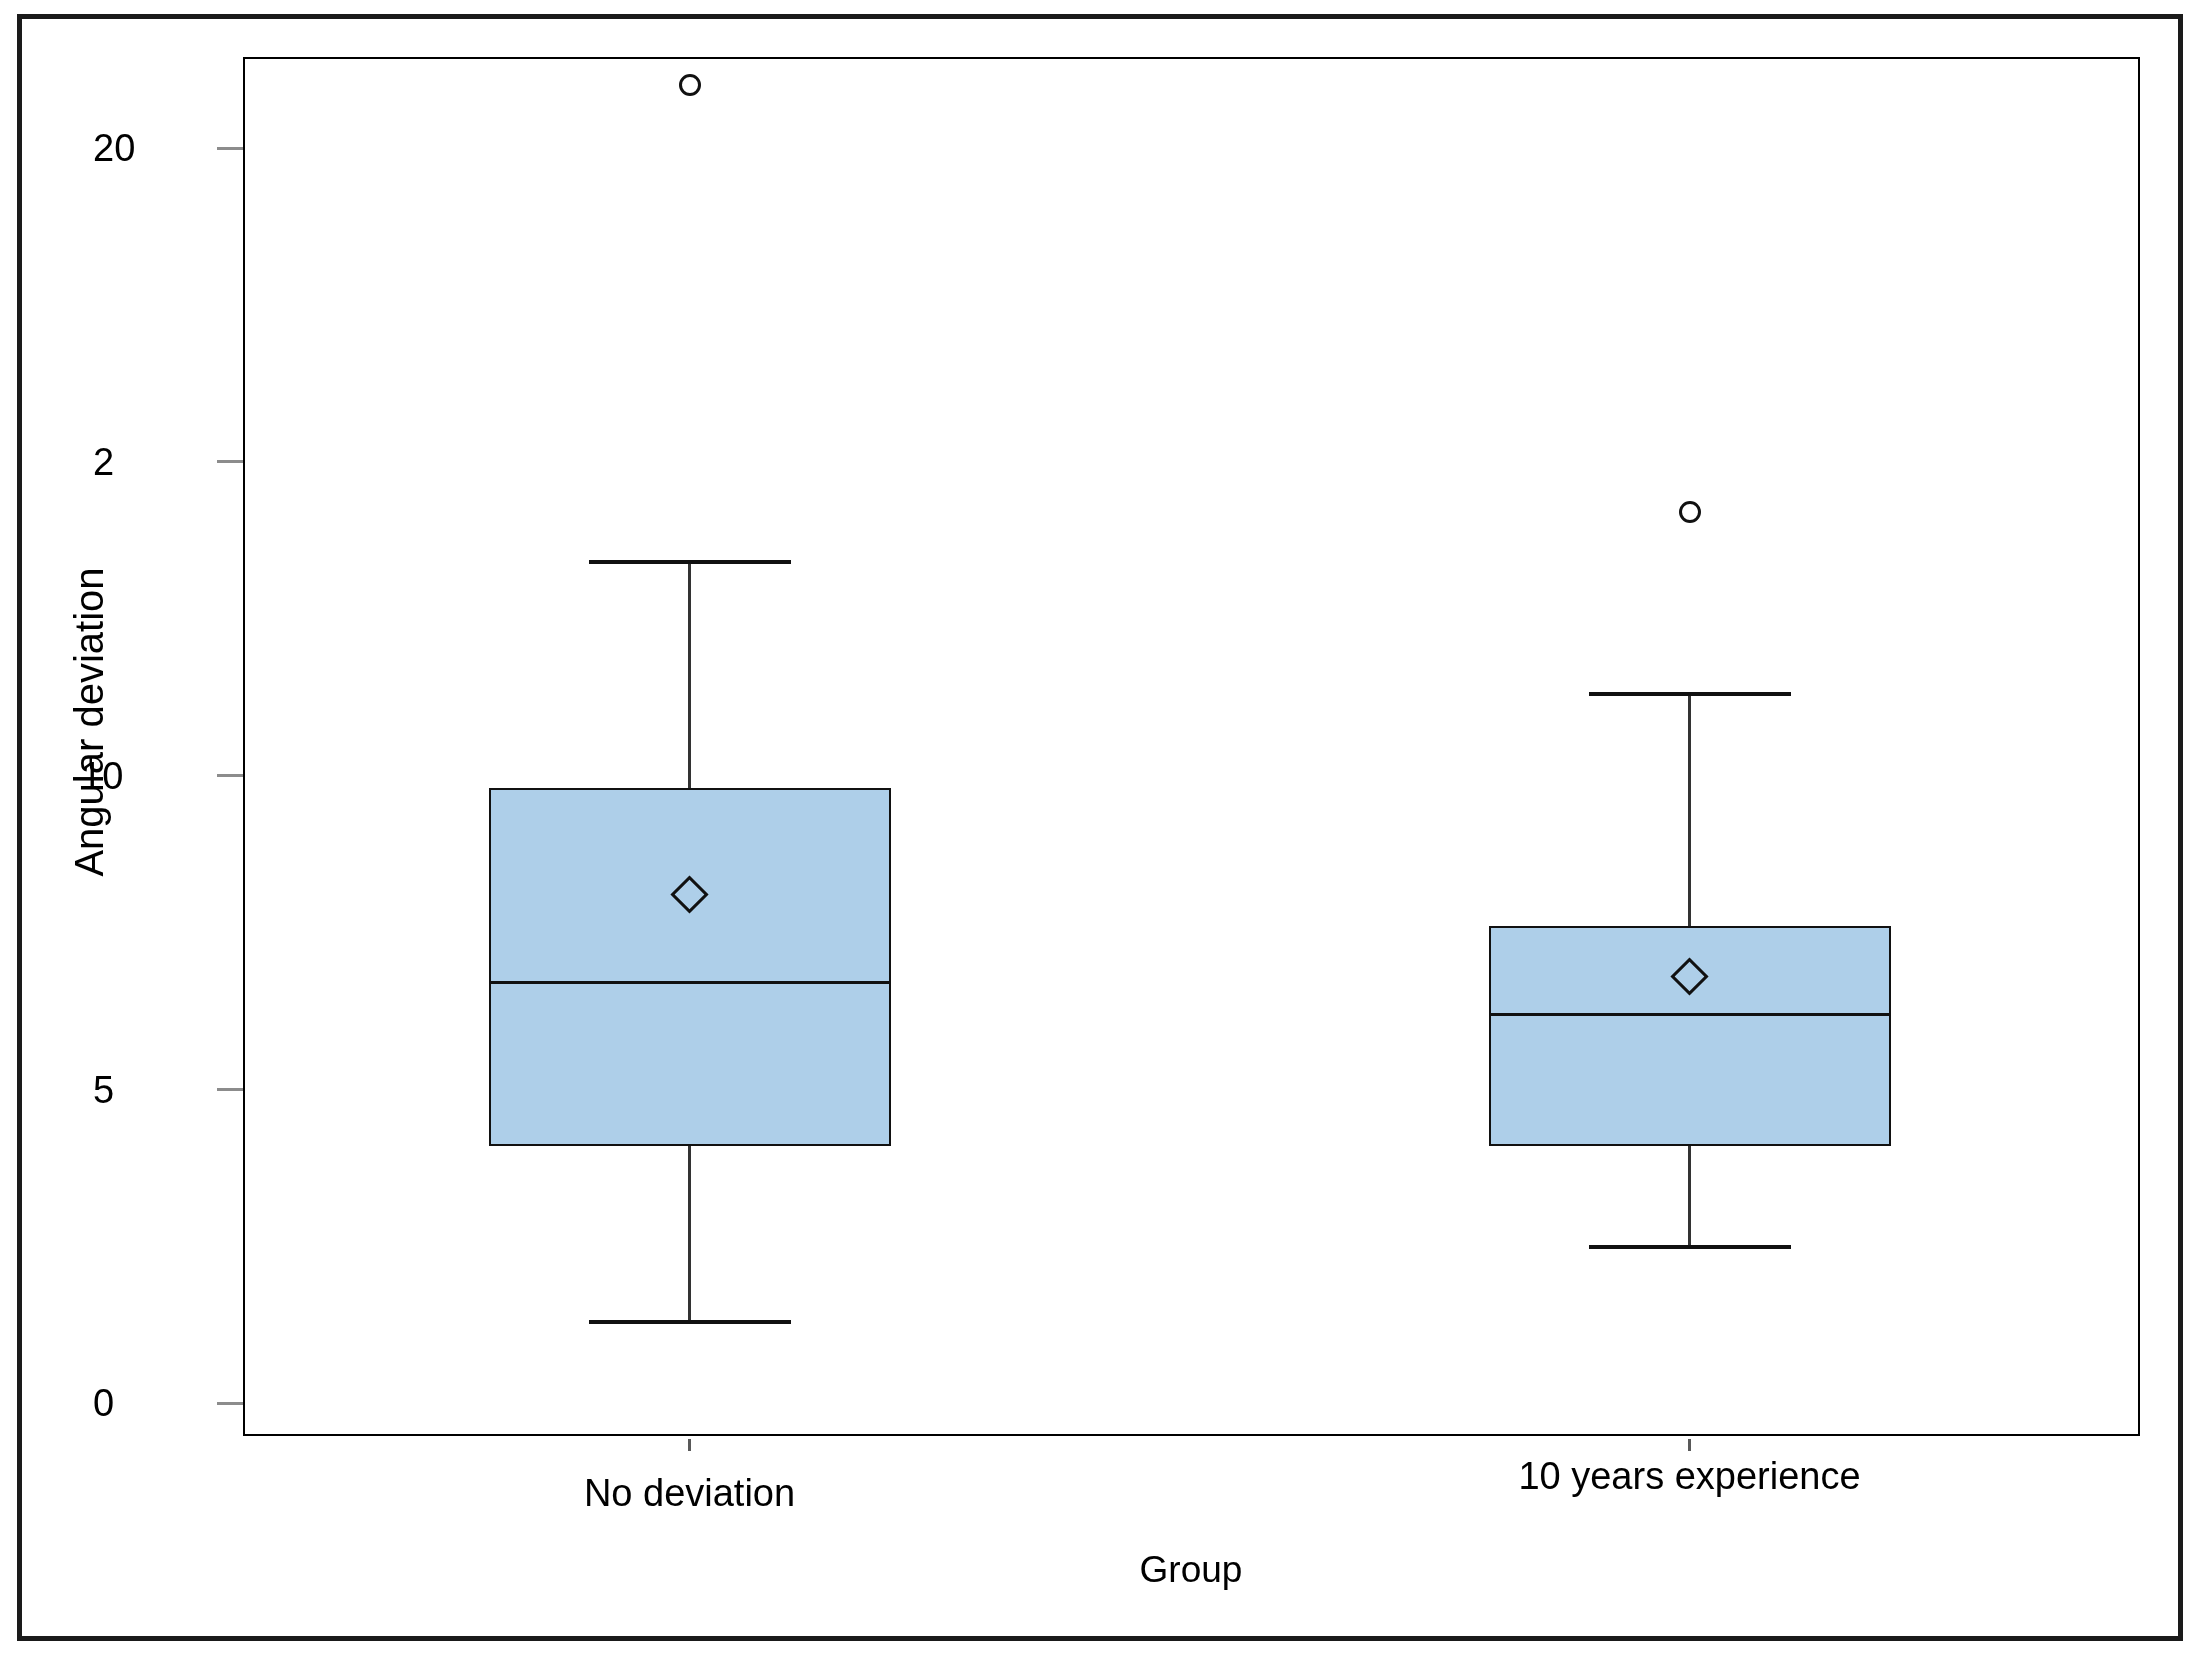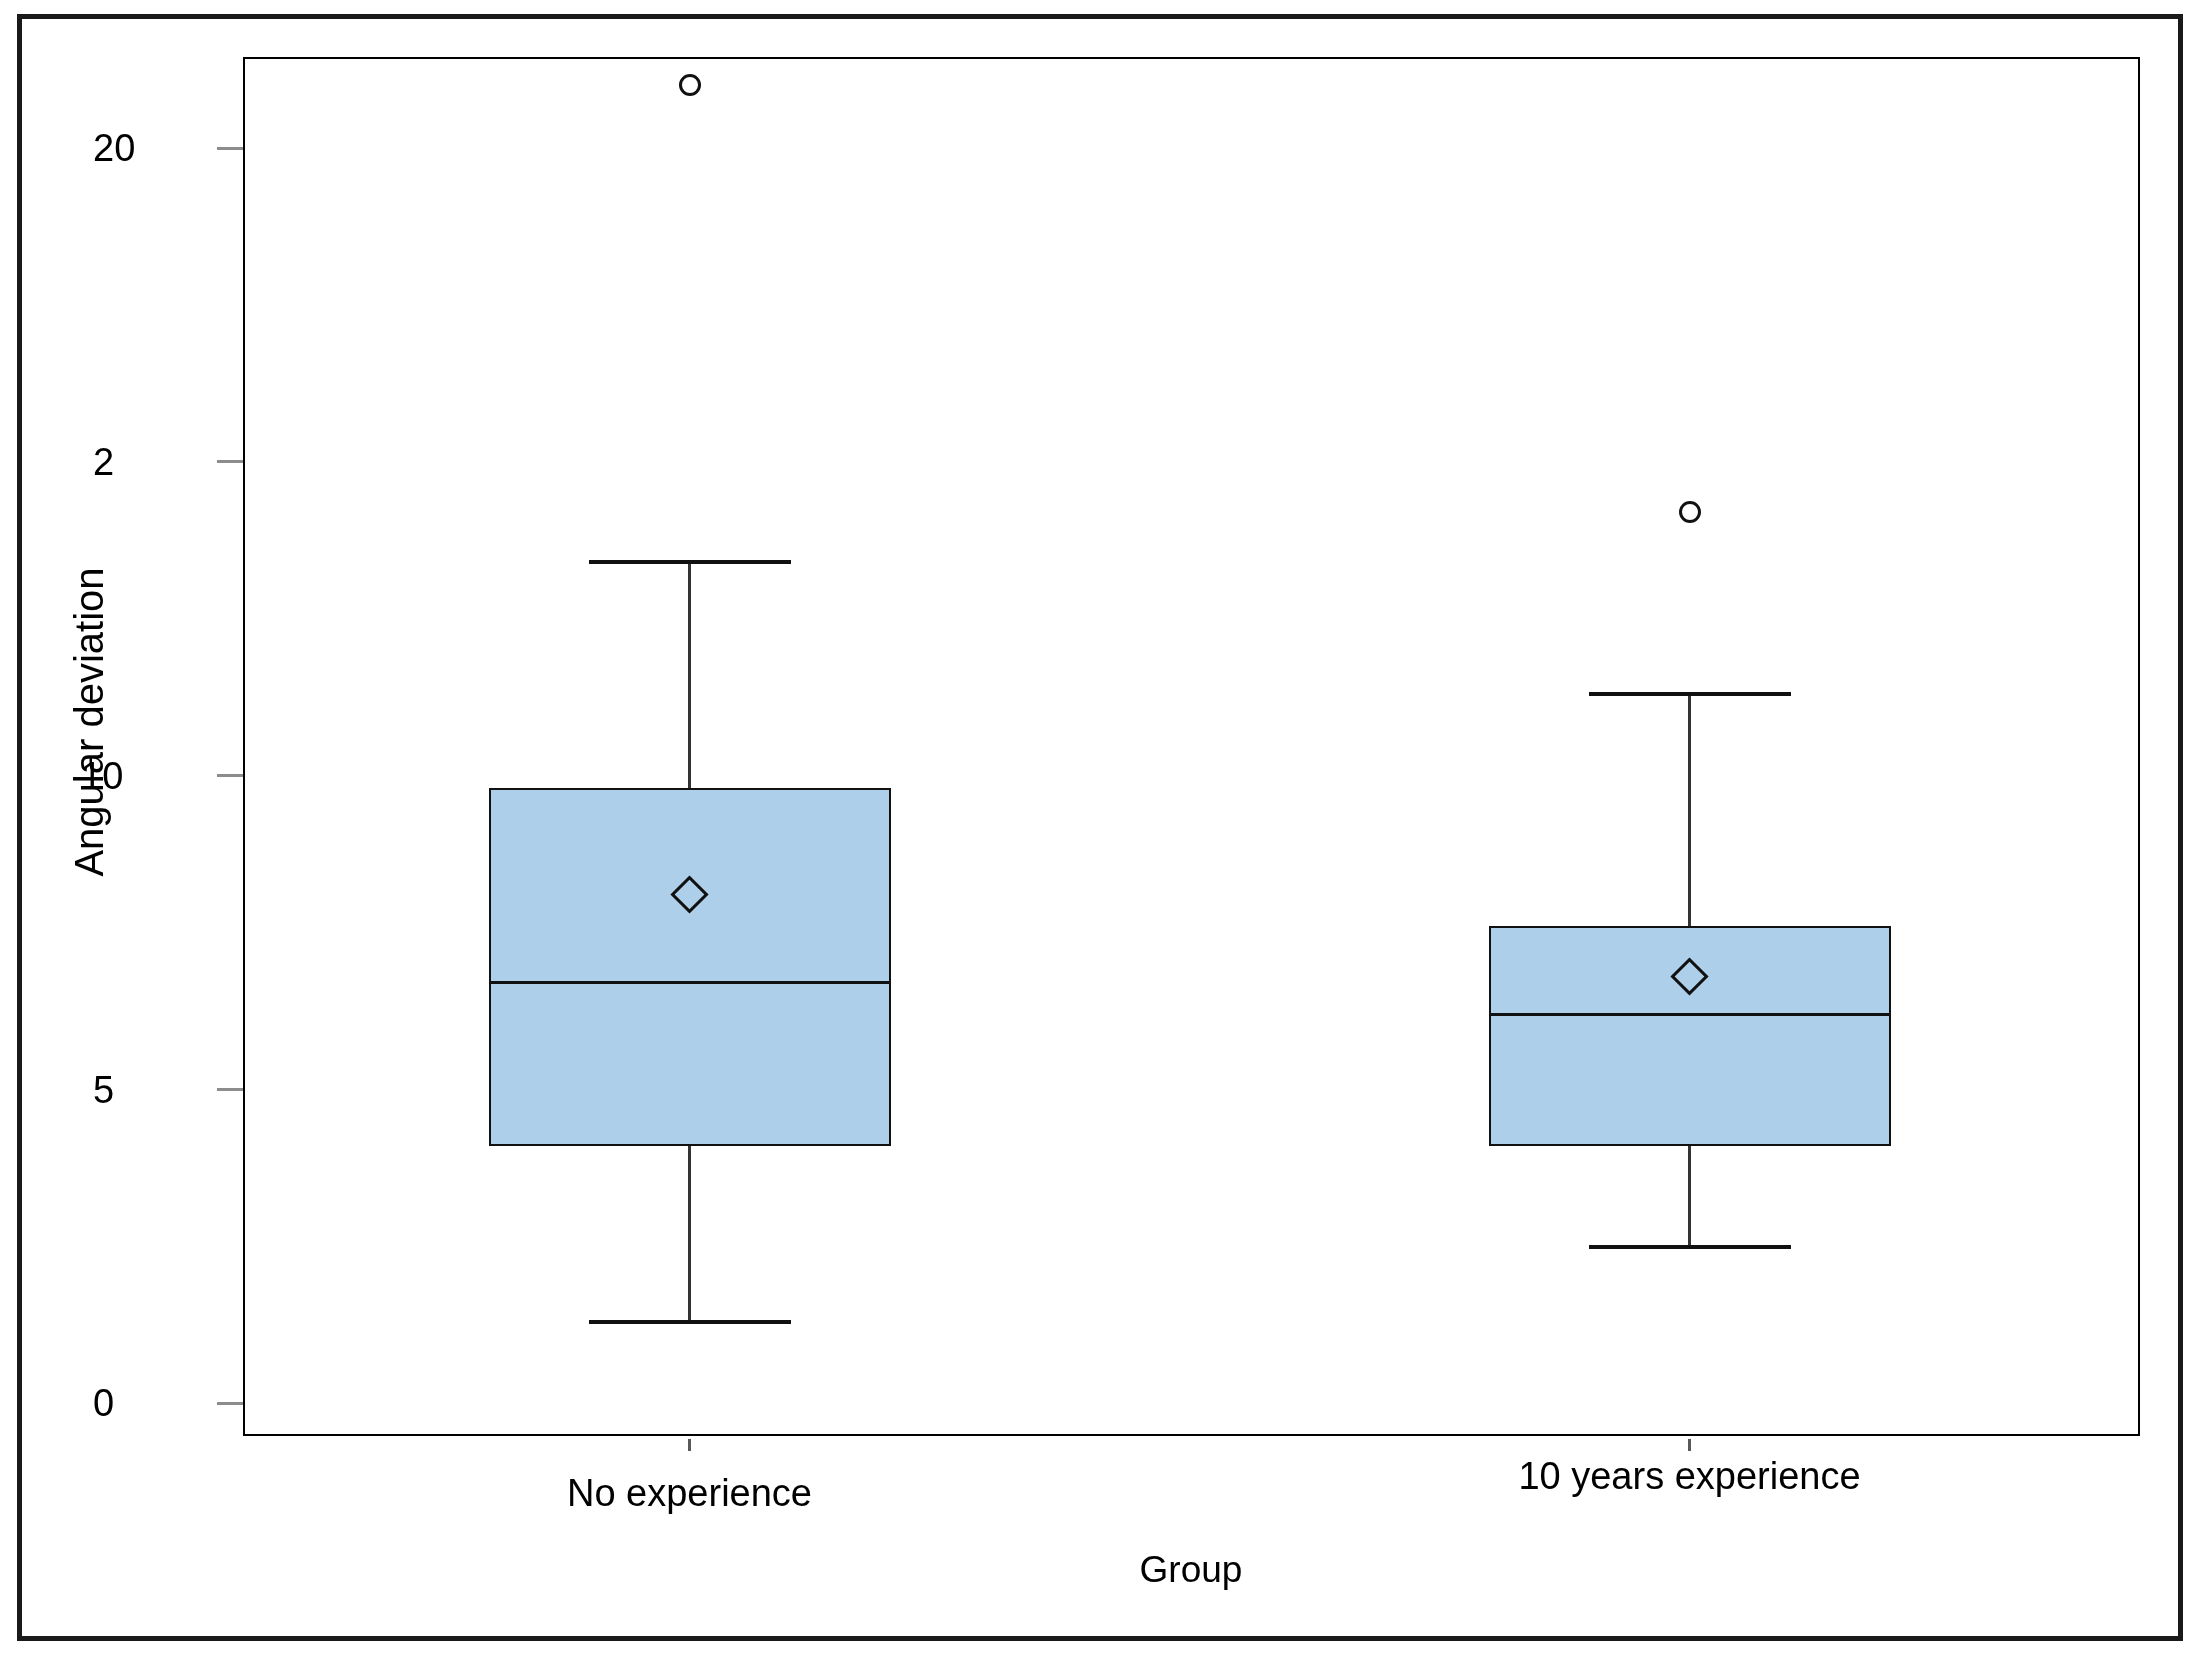--- a/index.html
+++ b/index.html
@@ -106,17 +106,17 @@
     <div class="y-tick-label axis-el" style="left: 93px; top: 1381px;">0</div>
     <div class="y-tick-mark axis-el" style="left: 217px; top: 1088px;"></div>
     <div class="y-tick-label axis-el" style="left: 93px; top: 1068px;">5</div>
     <div class="y-tick-mark axis-el" style="left: 217px; top: 774px;"></div>
     <div class="y-tick-label axis-el" style="left: 81px; top: 754px;">10</div>
     <div class="y-tick-mark axis-el" style="left: 217px; top: 460px;"></div>
     <div class="y-tick-label axis-el" style="left: 93px; top: 440px;">2</div>
     <div class="y-tick-mark axis-el" style="left: 217px; top: 147px;"></div>
     <div class="y-tick-label axis-el" style="left: 93px; top: 126px;">20</div>
     <div class="x-tick-mark axis-el" style="left: 688px; top: 1439px;"></div>
-    <div class="x-category-label axis-el" style="left: 358px; top: 1471px;">No experience</div>
+    <div class="x-category-label axis-el" style="left: 358px; top: 1471px;">No deviation</div>
     <div class="x-tick-mark axis-el" style="left: 1688px; top: 1439px;"></div>
     <div class="x-category-label axis-el" style="left: 1358px; top: 1454px;">10 years experience</div>
   </div>
 
 
 </body></html>

